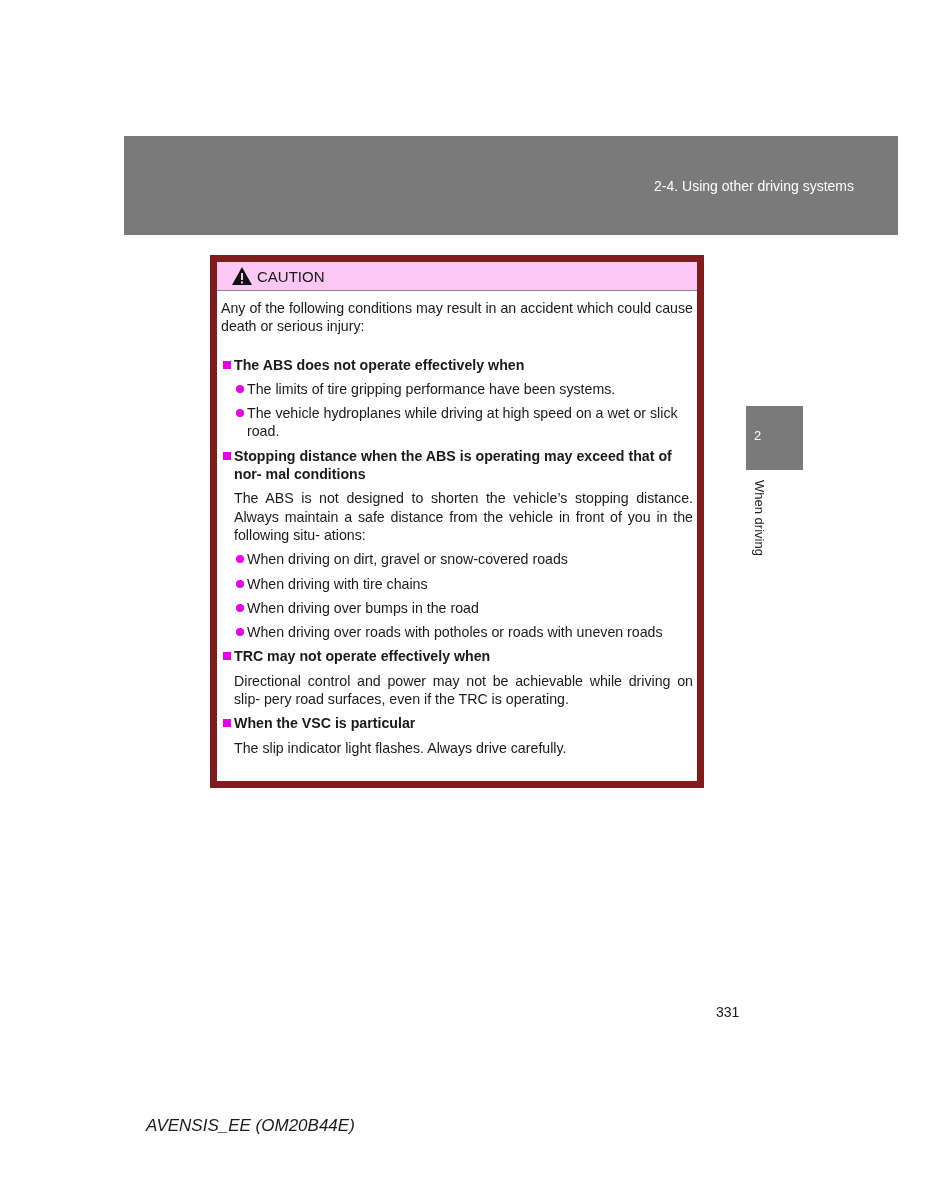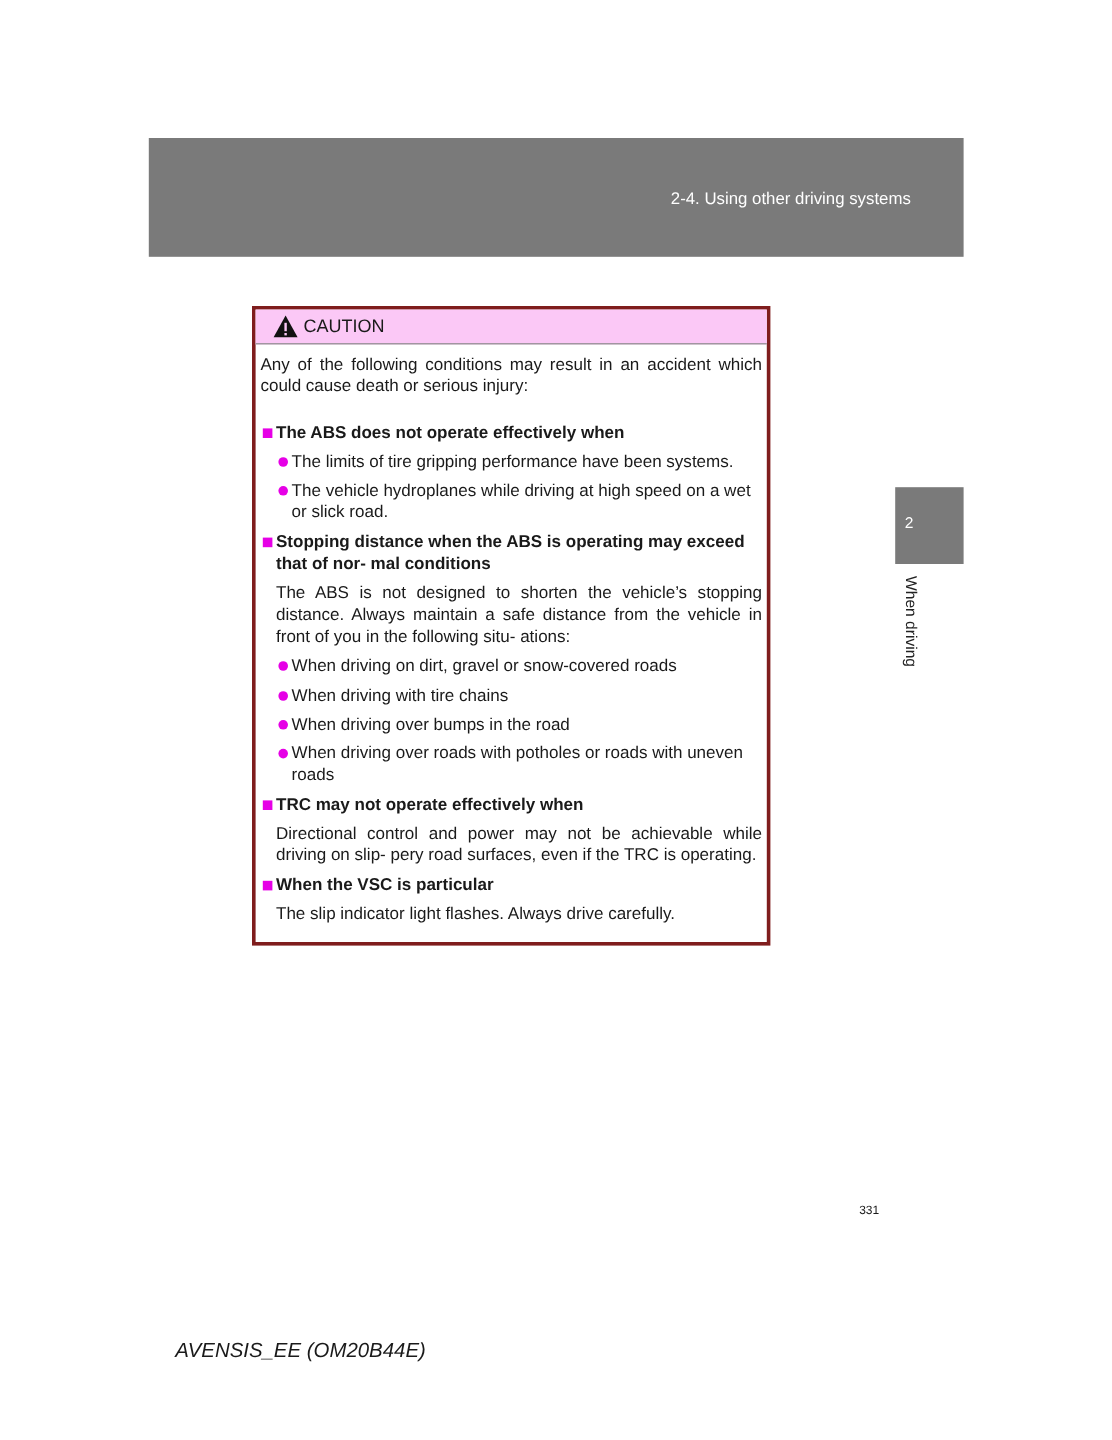--- a/index.html
+++ b/index.html
@@ -1,32 +1,32 @@
 <!DOCTYPE html>
 <html><head>
 <meta charset="utf-8">
 <style>
   html, body { margin:0; padding:0; }
   body { width:927px; height:1200px; background:#ffffff; position:relative; font-family:"Liberation Sans", sans-serif; color:#1a1a1a; overflow:hidden; }
-  .header-band { position:absolute; left:124px; top:115px; width:679px; height:99px; background:#7a7a7a; }
+  .header-band { position:absolute; left:124px; top:136px; width:774px; height:99px; background:#7a7a7a; }
   .header-title { position:absolute; right:44px; top:42px; color:#ffffff; font-size:14px; }
   .side-tab { position:absolute; left:746px; top:406px; width:57px; height:64px; background:#7a7a7a; }
   .side-tab-num { position:absolute; left:8px; top:22px; color:#ffffff; font-size:13px; }
   .side-label { position:absolute; left:752px; top:480px; writing-mode:vertical-rl; font-size:13px; color:#222; }
-  .caution-box { position:absolute; left:210px; top:255px; width:432px; height:533px; border:3px solid #7f1d1d; box-sizing:border-box; }
+  .caution-box { position:absolute; left:210px; top:255px; width:494px; height:533px; border:7px solid #7f1d1d; box-sizing:border-box; }
   .caution-head { height:28px; background:#fbc8f6; border-bottom:1px solid #8a8a8a; display:flex; align-items:center; padding-left:14px; font-size:15px; }
   .warn-icon { width:22px; height:20px; margin-right:4px; }
   .content { padding:8px 4px 0 4px; font-size:14.2px; line-height:18.3px; }
   .intro { text-align:justify; margin-bottom:20px; }
   .sect-head { font-weight:bold; position:relative; padding-left:13px; margin-bottom:6px; }
   .sect-head .sq { position:absolute; left:2px; top:5px; width:8px; height:8px; background:#e600e6; }
   .bullet { position:relative; padding-left:26px; margin-bottom:6px; }
   .bullet .dot { position:absolute; left:15px; top:5px; width:8px; height:8px; border-radius:50%; background:#e600e6; }
   .para { padding-left:13px; text-align:justify; margin-bottom:6px; }
-  .page-num { position:absolute; left:716px; top:1004px; font-size:10px; }
+  .page-num { position:absolute; left:716px; top:1004px; font-size:14px; }
   .footer { position:absolute; left:146px; top:1116px; font-size:17px;font-style:italic; }
 </style>
 </head>
 <body>
 
 <div class="header-band">
   <span class="header-title">2-4. Using other driving systems</span>
 </div>
 
 <div class="side-tab">

